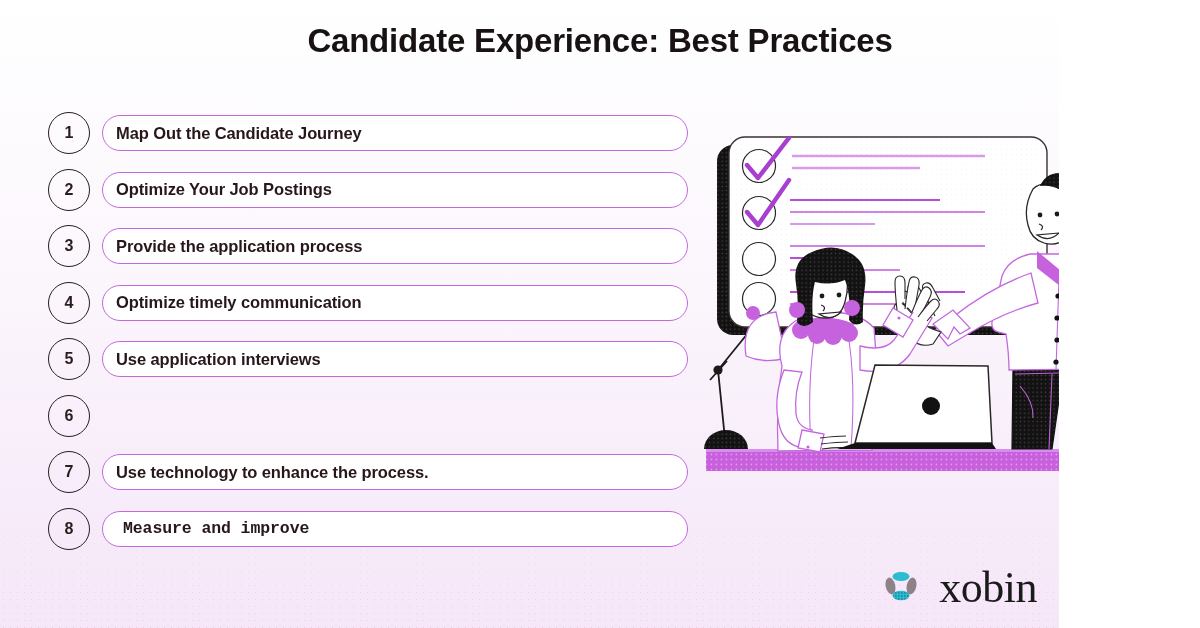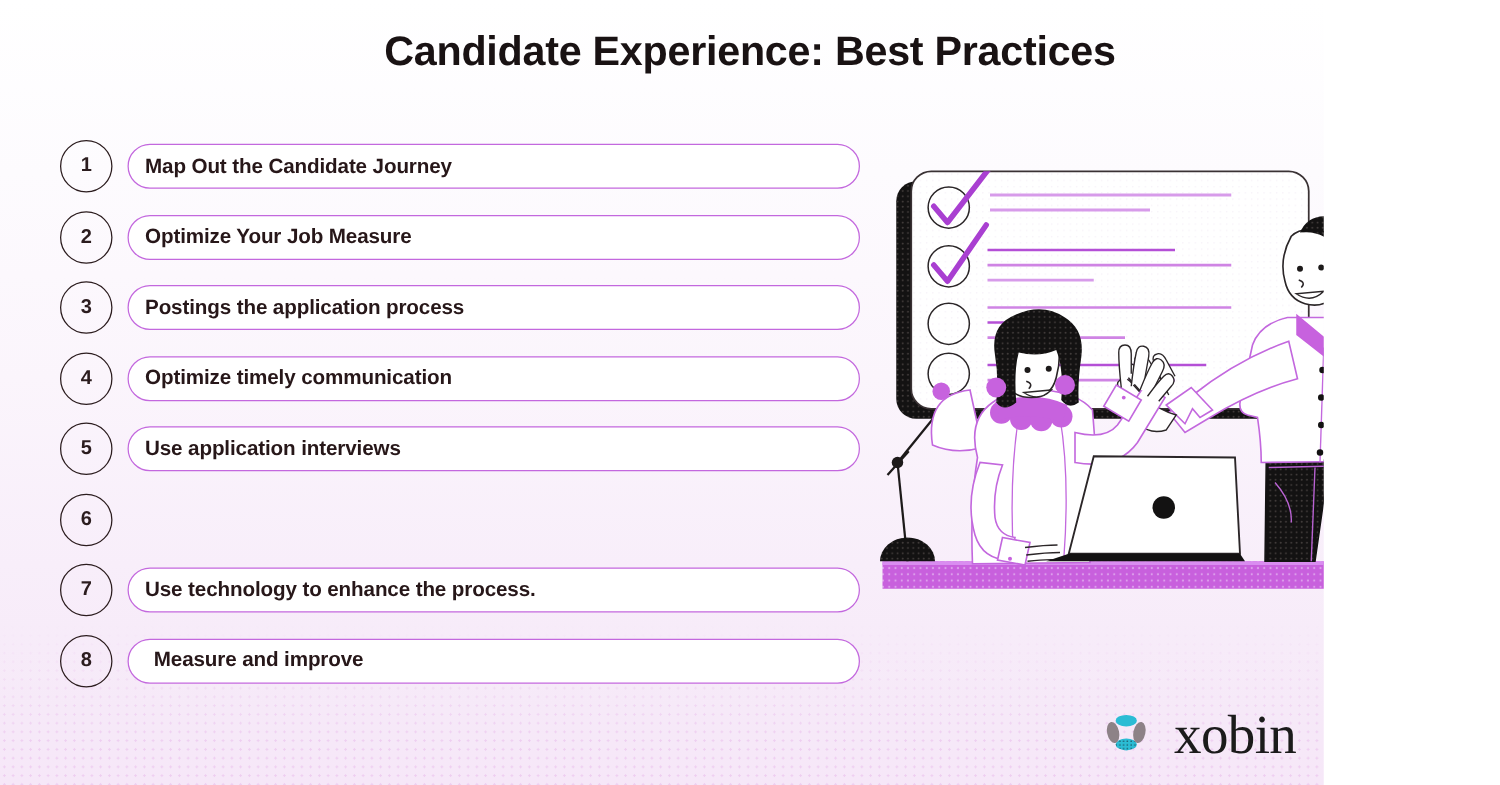--- a/index.html
+++ b/index.html
@@ -105,21 +105,21 @@
 
   .pill-label {
     font-size: 16.5px;
     font-weight: 700;
     color: #271719;
     letter-spacing: -0.1px;
     white-space: nowrap;
     text-align: right;
   }
 
-  .pill.indent { padding-left: 20px; }
+  .pill.indent { padding-left: 20px; font-family: Liberation Mono, monospace; }
 
   
   #illustration {
     position: absolute;
     left: 700px;
     top: 118px;
     width: 500px;
     height: 380px;
   }
   #illustration svg { display: block; }
@@ -155,28 +155,28 @@
     <div class="row">
       <div class="num-circle">1</div>
       <div class="pill">
         <span class="pill-label">Map Out the Candidate Journey</span>
       </div>
     </div>
 
     <div class="row">
       <div class="num-circle">2</div>
       <div class="pill">
-        <span class="pill-label">Optimize Your Job Measure</span>
+        <span class="pill-label">Optimize Your Job Postings</span>
       </div>
     </div>
 
     <div class="row">
       <div class="num-circle">3</div>
       <div class="pill">
-        <span class="pill-label">Postings the application process</span>
+        <span class="pill-label">Provide the application process</span>
       </div>
     </div>
 
     <div class="row">
       <div class="num-circle">4</div>
       <div class="pill">
         <span class="pill-label">Optimize timely communication</span>
       </div>
     </div>
 

